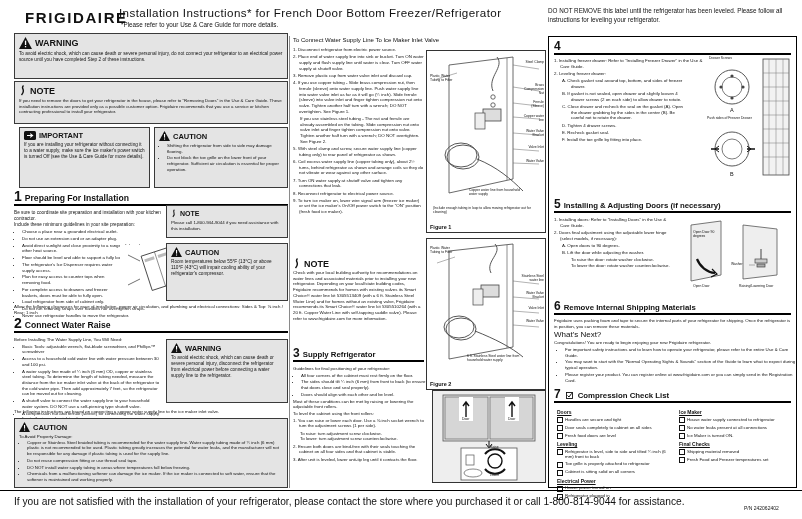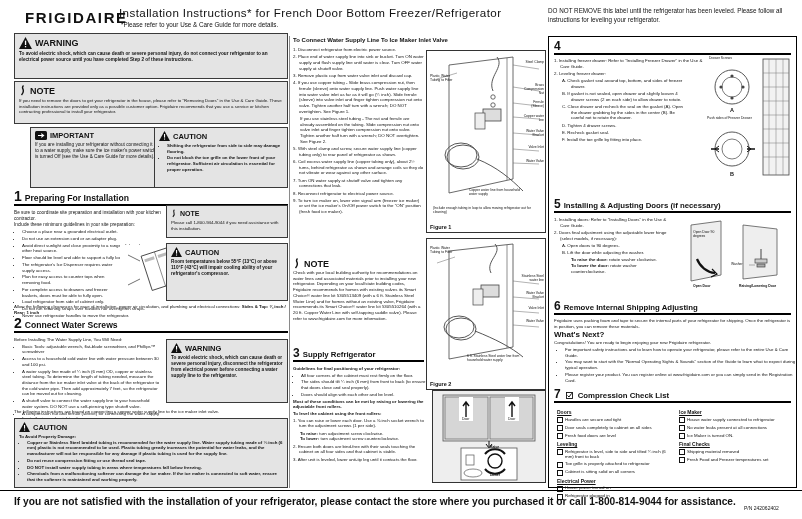--- a/index.html
+++ b/index.html
@@ -3,21 +3,21 @@
 <meta charset="utf-8">
 <style>
   html,body{margin:0;padding:0;background:#fff;}
   #page{position:relative;width:802px;height:519px;background:#fff;color:#111;
         font-family:"Liberation Sans",sans-serif;overflow:hidden;}
   .abs{position:absolute;}
   
   .t4{font-size:4.4px;line-height:1.3;}
   .t45{font-size:4.7px;line-height:1.3;}
   .t6{font-size:6.3px;line-height:1.35;}
-  .b{font-weight:bold;}
+  .b{font-weight:normal;}
   
   .box{background:#e4e4e4;border:1px solid #3a3a3a;padding:3px 4px;box-sizing:border-box;}
   .box-head{display:flex;align-items:center;gap:3px;font-weight:bold;margin-bottom:2px;}
   .bh-lg{font-size:9px;}
   .bh-md{font-size:7.5px;}
   .bh-sm{font-size:7px;}
   
   .sechead{display:flex;align-items:flex-end;gap:3px;border-bottom:2px solid #000;padding-bottom:1px;box-sizing:border-box;}
   .secnum{font-size:14px;font-weight:bold;line-height:0.9;}
   .sectitle{font-size:8.6px;font-weight:bold;}
@@ -73,21 +73,21 @@
         <span>
           <svg width="8" height="11" viewBox="0 0 8 11">
               <path d="M4.5 0.5 C1 3.5 7.5 4.5 2.5 10" stroke="#111" stroke-width="1.4" fill="none"></path>
             </svg>
         </span>
         <span>NOTE</span>
       </div>
       <div class="t4">If you need to remove the doors to get your refrigerator in the house, please refer to "Removing Doors" in the Use &amp; Care Guide. These installation instructions are provided only as a possible customer option. Frigidaire recommends that you use a service or kitchen contracting professional to install your refrigerator.</div>
     </div>
 
-    <div class="box abs" style="left:16px;top:94px;width:131px;height:61px;">
+    <div class="box abs" style="left:5px;top:94px;width:131px;height:61px;">
       <div class="box-head bh-md">
         <span>
           <svg width="12" height="9" viewBox="0 0 12 9">
               <rect x="0" y="0" width="12" height="9" rx="1.5" fill="#111"></rect>
               <path d="M3 4.5 H8 M6.2 2.6 L8.6 4.5 L6.2 6.4" stroke="#fff" stroke-width="1.1" fill="none"></path>
             </svg>
         </span>
         <span>IMPORTANT</span>
       </div>
       <div class="t45">If you are installing your refrigerator without connecting it to a water supply, make sure the ice maker's power switch is turned Off (see the Use &amp; Care Guide for more details).</div>
@@ -170,21 +170,21 @@
       <div class="t45 b">Room temperatures below 55°F (13°C) or above 110°F (43°C) will impair cooling ability of your refrigerator's compressor.</div>
     </div>
 
     <div class="abs t4" style="left:0;top:271px;width:274px;">
       <span>Allow the following clearances for ease of installation, proper air circulation, and plumbing and electrical connections:</span>
       <span class="b">Sides &amp; Top: ⅜ inch / Rear: 1 inch</span>
     </div>
 
     <div class="sechead abs" style="left:0;top:284px;width:274px;">
       <span class="secnum">2</span>
-      <span class="sectitle">Connect Water Screws</span>
+      <span class="sectitle">Connect Water Raise</span>
     </div>
 
     <div class="abs t4" style="left:0;top:304px;width:146px;">
       <div>Before Installing The Water Supply Line, You Will Need:</div>
       <ul class="dot">
         <li>Basic Tools: adjustable wrench, flat-blade screwdriver, and Phillips™ screwdriver</li>
         <li>Access to a household cold water line with water pressure between 30 and 100 psi.</li>
         <li>A water supply line made of ¼ inch (6 mm) OD, copper or stainless steel tubing. To determine the length of tubing needed, measure the distance from the ice maker inlet valve at the back of the refrigerator to the cold water pipe. Then add approximately 7 feet, so the refrigerator can be moved out for cleaning.</li>
         <li>A shutoff valve to connect the water supply line to your household water system. DO NOT use a self-piercing type shutoff valve.</li>
         <li>A compression nut and ferrule (sleeve) for connecting the water supply line to the ice maker inlet valve.</li>
@@ -428,21 +428,21 @@
         <path d="M72 46 L78 46" stroke="#666" stroke-width="0.5"></path>
       </svg>
       <span class="flabel" style="left:16px;top:12px;width:22px;">Open Door 90 degrees</span>
       <span class="flabel" style="left:54px;top:44px;width:16px;">Washer</span>
       <span class="flabel b" style="left:16px;top:66px;width:40px;">Open Door</span>
       <span class="flabel b" style="left:62px;top:66px;width:52px;">Raising/Lowering Door</span>
     </div>
 
     <div class="sechead sechead-sm abs" style="left:5px;top:264px;width:237px;">
       <span class="secnum">6</span>
-      <span class="sectitle">Remove Internal Shipping Adjusting</span>
+      <span class="sectitle">Remove Internal Shipping Materials</span>
     </div>
     <div class="abs t4" style="left:5px;top:281px;width:237px;">Frigidaire uses packing foam and tape to secure the internal parts of your refrigerator for shipping. Once the refrigerator is in position, you can remove these materials.</div>
 
     <div class="abs b" style="left:5px;top:293px;font-size:8px;">What's Next?</div>
     <div class="abs t4" style="left:5px;top:303px;width:237px;">Congratulations! You are ready to begin enjoying your new Frigidaire refrigerator.</div>
     <ul class="dot abs t4" style="left:8px;top:309px;width:232px;">
       <li>For important safety instructions and to learn how to operate your refrigerator, please refer to the entire Use &amp; Care Guide.</li>
       <li>You may want to start with the "Normal Operating Sights &amp; Sounds" section of the Guide to learn what to expect during typical operation.</li>
       <li>Please register your product. You can register online at www.frigidaire.com or you can simply send in the Registration Card.</li>
     </ul>

